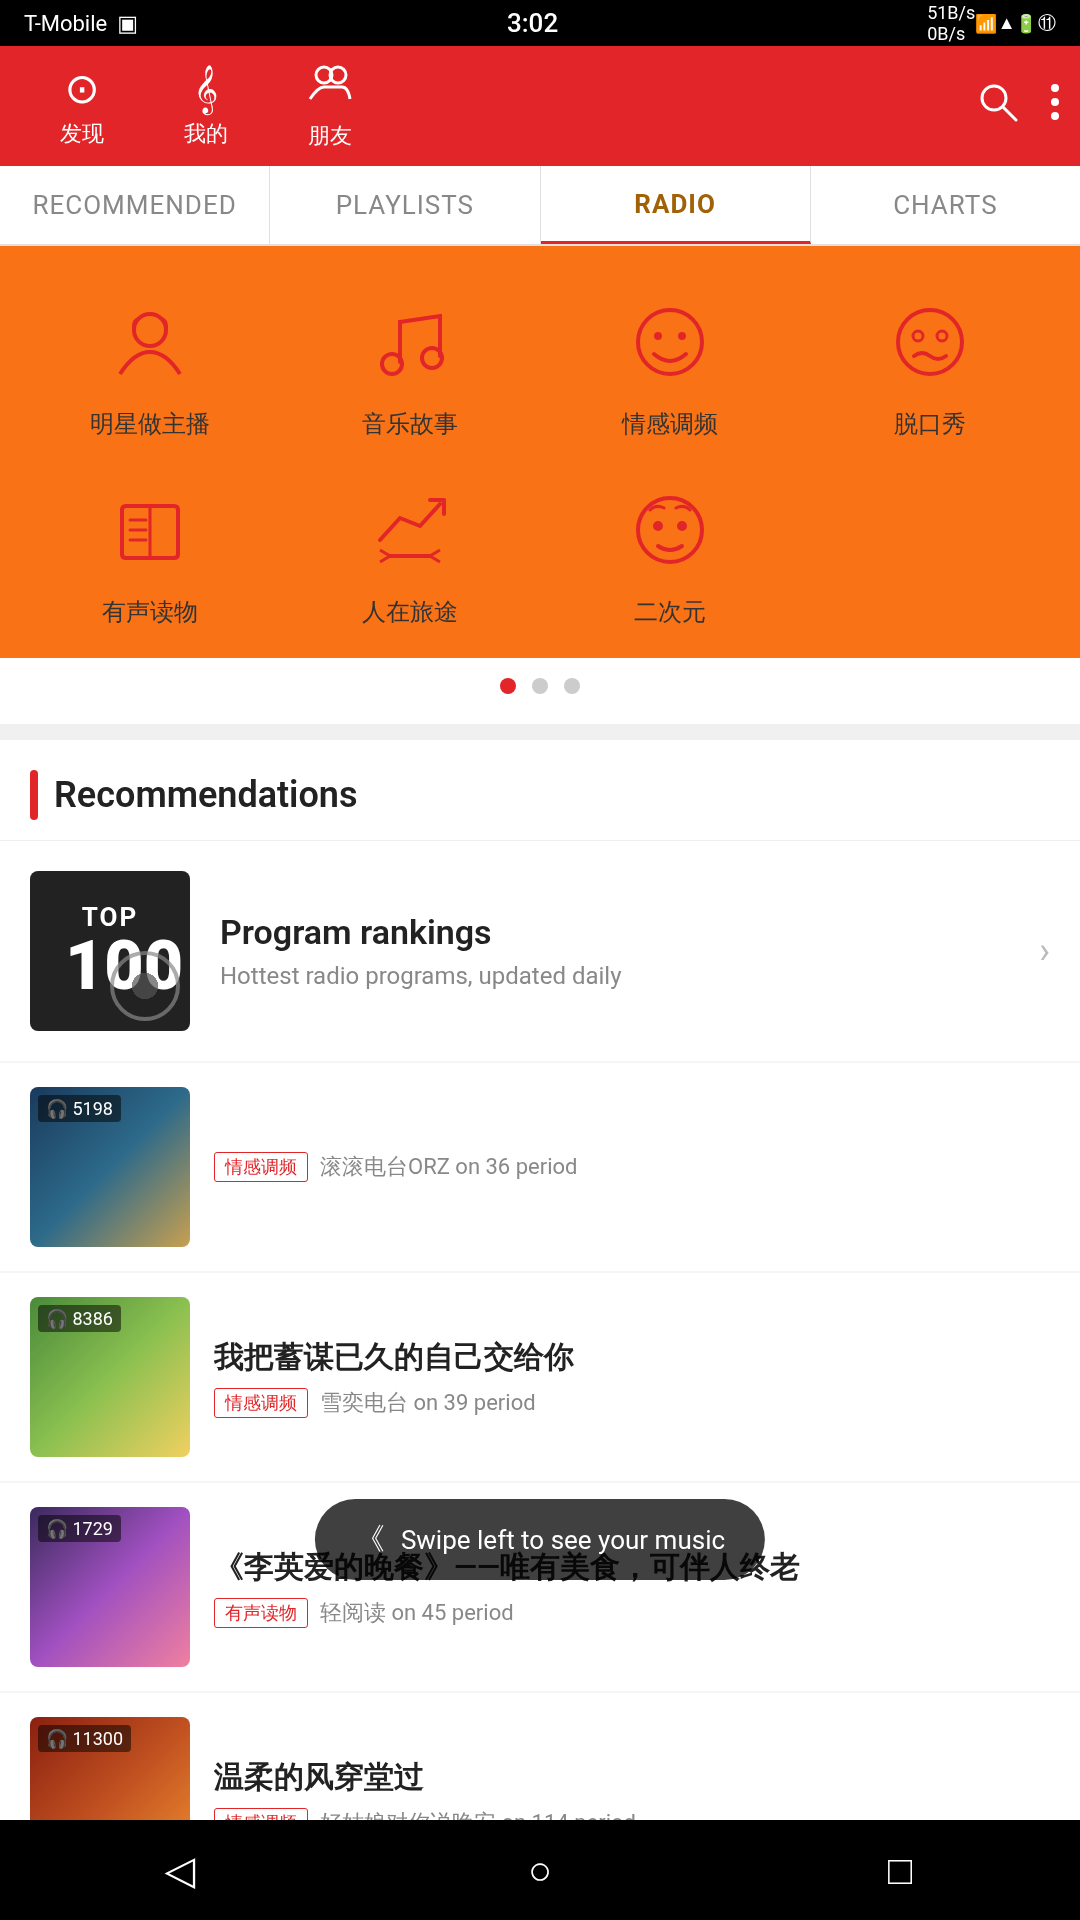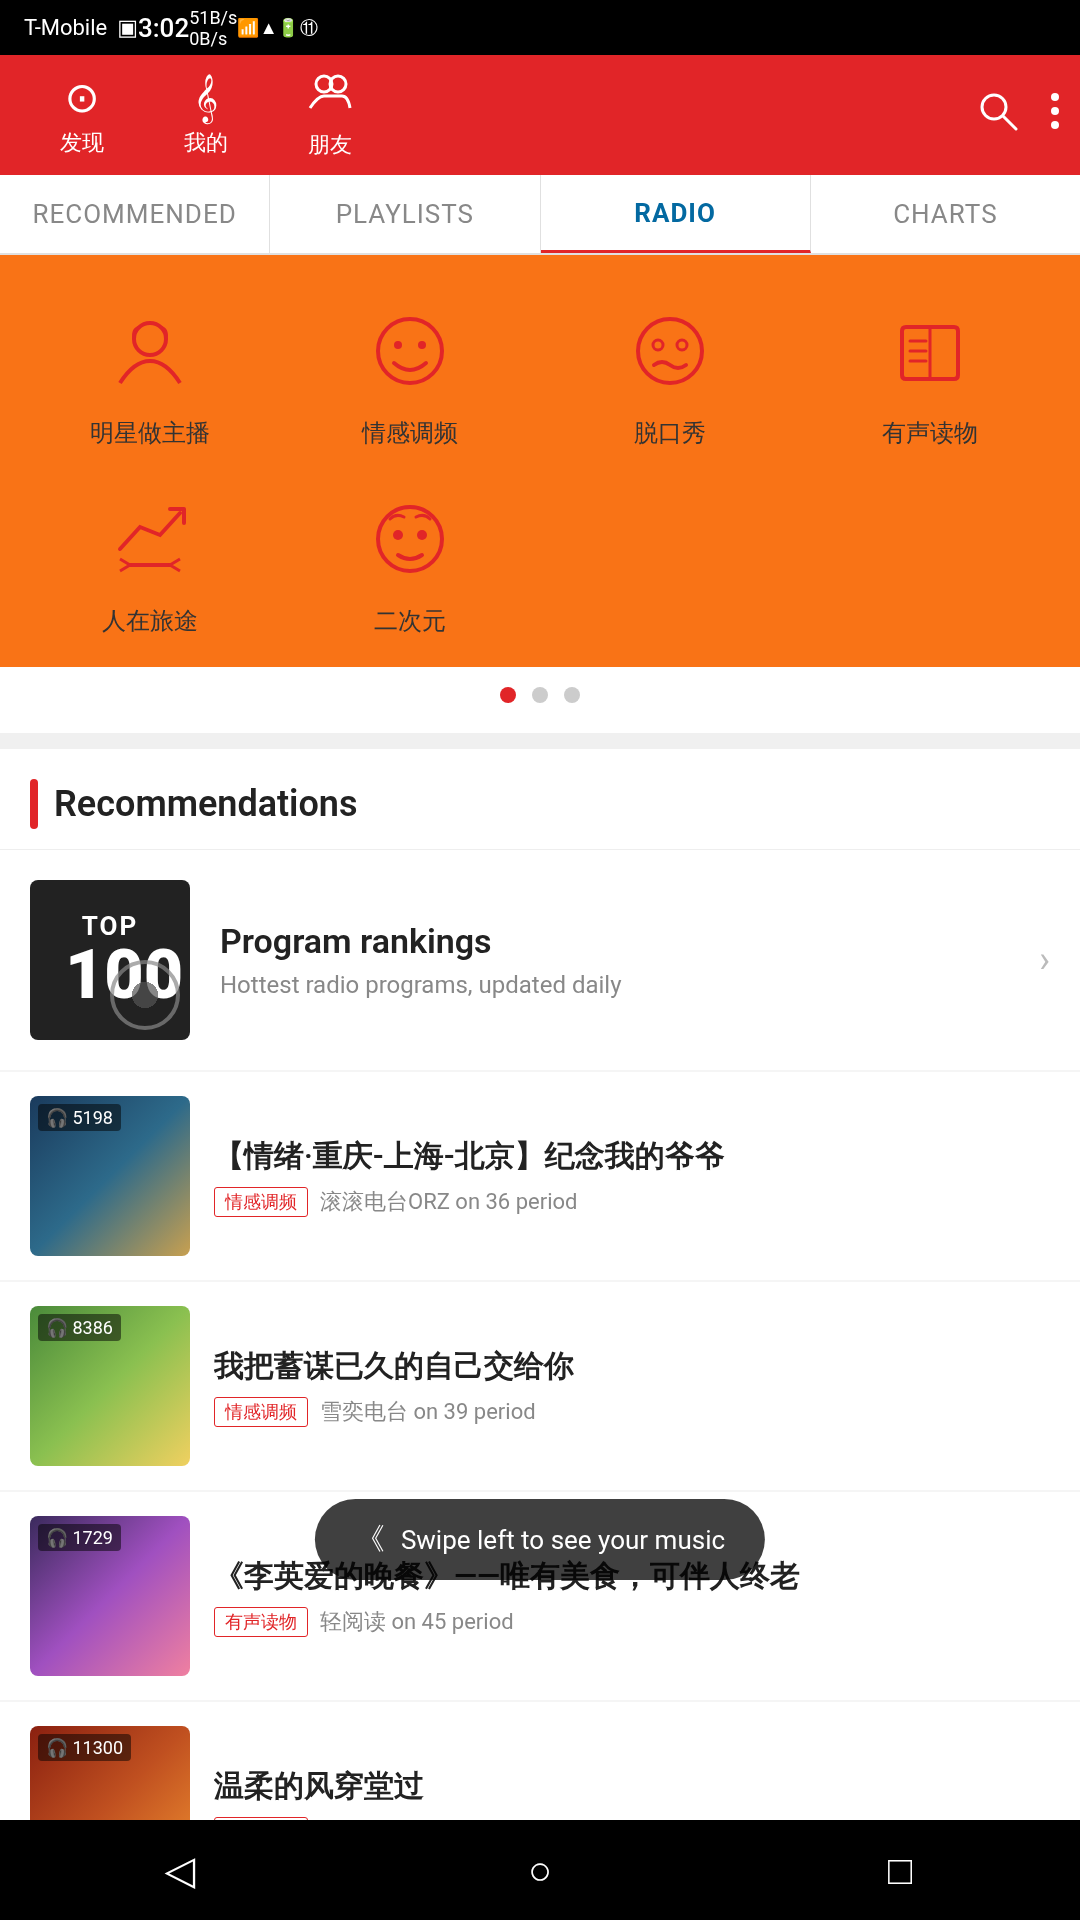--- a/index.html
+++ b/index.html
@@ -4,24 +4,24 @@
   <meta name="viewport" content="width=device-width, initial-scale=1">
   <style>
     * { margin: 0; padding: 0; box-sizing: border-box; }
     body { font-family: 'Roboto', Arial, sans-serif; background: #f5f5f5; width: 1080px; min-height: 1920px; overflow-x: hidden; font-size: 28px; }
 
     
     .status-bar {
       background: #000;
       color: #fff;
       display: flex;
-      justify-content: flex-start;
+      justify-content: space-between;
       align-items: center;
       padding: 0 24px;
-      height: 55px;
+      height: 46px;
       font-size: 22px;
     }
     .status-left { display: flex; align-items: center; gap: 10px; }
     .status-center { font-size: 26px; font-weight: 500; }
     .status-right { display: flex; align-items: center; font-size: 18px; }
 
     
     .app-header {
       background: #e12528;
       display: flex;
@@ -73,21 +73,21 @@
       justify-content: center;
       font-size: 26px;
       color: #888;
       cursor: pointer;
       font-weight: 400;
       border-right: 1px solid #e0e0e0;
       letter-spacing: 1px;
     }
     .category-tab:last-child { border-right: none; }
     .category-tab.active {
-      color: #0369a1;
+      color: #a16207;
       font-weight: 700;
       border-bottom: 3px solid #e12528;
     }
 
     
     .radio-grid-section {
       background: #f97316;
       padding: 36px 20px 20px;
     }
     .radio-grid {
@@ -370,20 +370,30 @@
         <svg width="80" height="80" viewBox="0 0 80 80" fill="none">
           <circle cx="40" cy="28" r="16" stroke="#e12528" stroke-width="4" fill="none"></circle>
           <path d="M10 72 Q24 50 40 50 Q56 50 70 72" stroke="#e12528" stroke-width="4" fill="none"></path>
           <path d="M24 28 Q22 18 30 16" stroke="#e12528" stroke-width="3" fill="none"></path>
           <path d="M56 28 Q58 18 50 16" stroke="#e12528" stroke-width="3" fill="none"></path>
         </svg>
       </div>
       <span class="radio-item-label">明星做主播</span>
     </div>
 
+    <div class="radio-item">
+      <div class="radio-item-icon">
+        <svg width="80" height="80" viewBox="0 0 80 80" fill="none">
+          <path d="M30 60 L30 20 L70 14 L70 54" stroke="#e12528" stroke-width="4" fill="none" stroke-linecap="round"></path>
+          <circle cx="22" cy="62" r="10" stroke="#e12528" stroke-width="4" fill="none"></circle>
+          <circle cx="62" cy="56" r="10" stroke="#e12528" stroke-width="4" fill="none"></circle>
+        </svg>
+      </div>
+      <span class="radio-item-label">音乐故事</span>
+    </div>
 
     <div class="radio-item">
       <div class="radio-item-icon">
         <svg width="80" height="80" viewBox="0 0 80 80" fill="none">
           <circle cx="40" cy="40" r="32" stroke="#e12528" stroke-width="4" fill="none"></circle>
           <circle cx="28" cy="34" r="4" fill="#e12528"></circle>
           <circle cx="52" cy="34" r="4" fill="#e12528"></circle>
           <path d="M24 52 Q40 66 56 52" stroke="#e12528" stroke-width="4" fill="none" stroke-linecap="round"></path>
         </svg>
       </div>
@@ -475,21 +485,20 @@
   </div>
 
   <div class="program-item">
     <div class="program-thumbnail thumb-1">
       <div class="play-count">
         <span>🎧</span>
         <span>5198</span>
       </div>
     </div>
     <div class="program-info">
-      <div class="program-title">【情绪·重庆-上海-北京】纪念我的爷爷</div>
       <div class="program-meta">
         <span class="program-tag">情感调频</span>
         <span class="program-station">
           <span>滚滚电台ORZ</span> <span>on 36 period</span>
         </span>
       </div>
     </div>
   </div>
 
   <div class="program-item">

